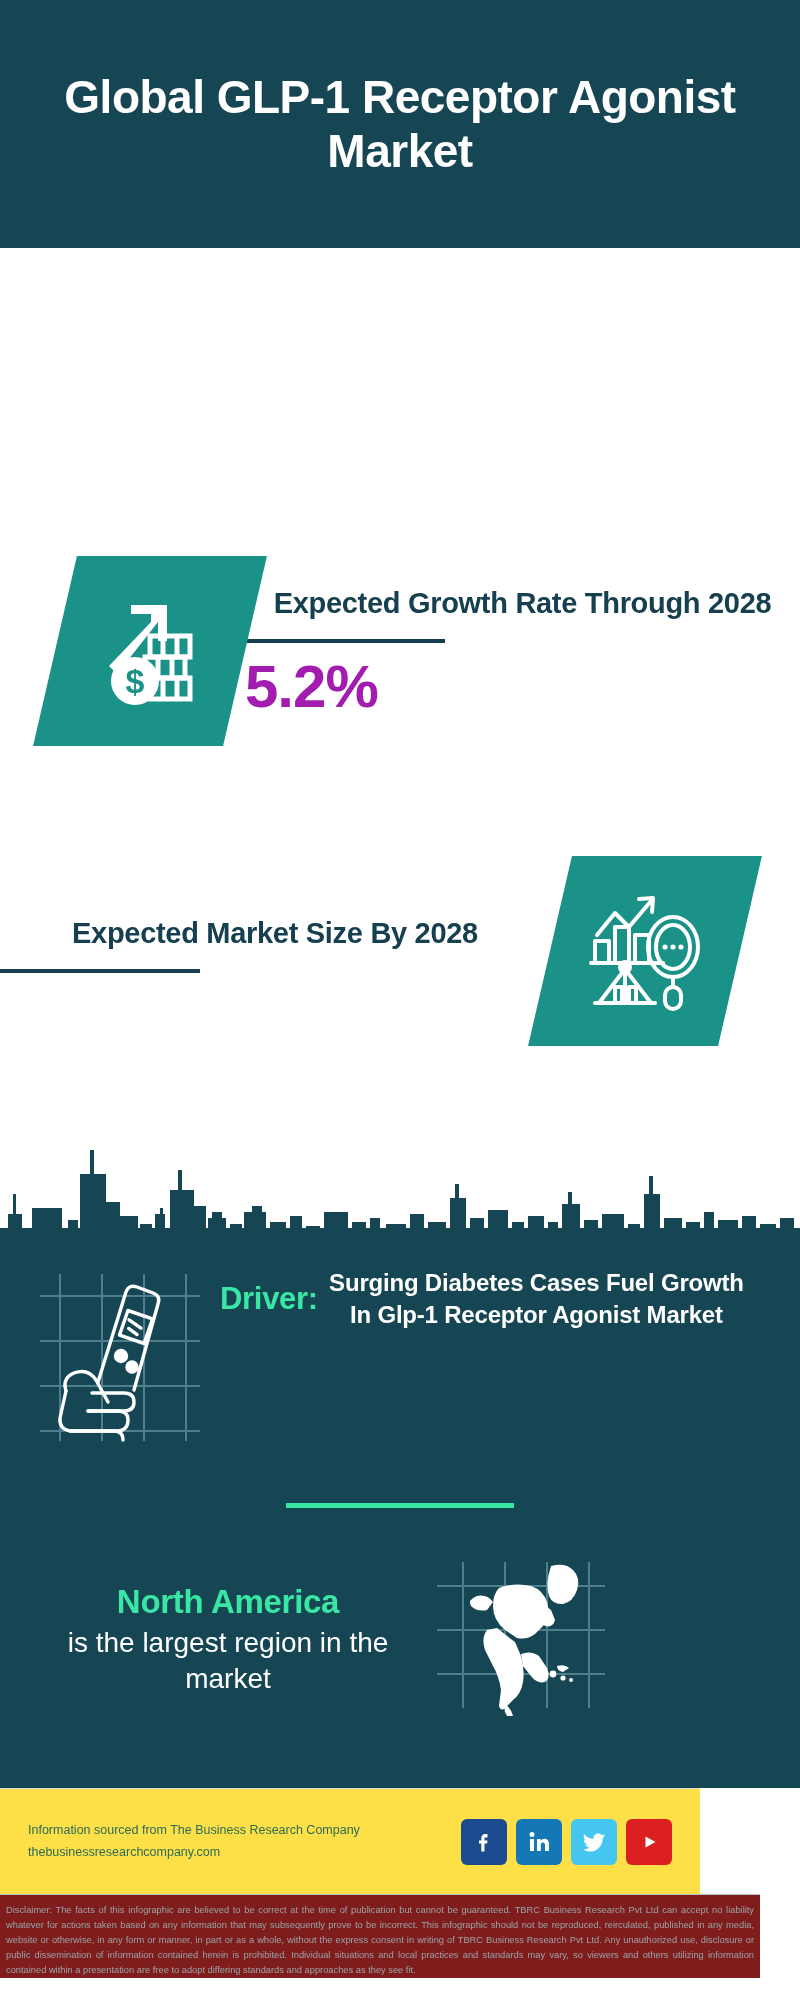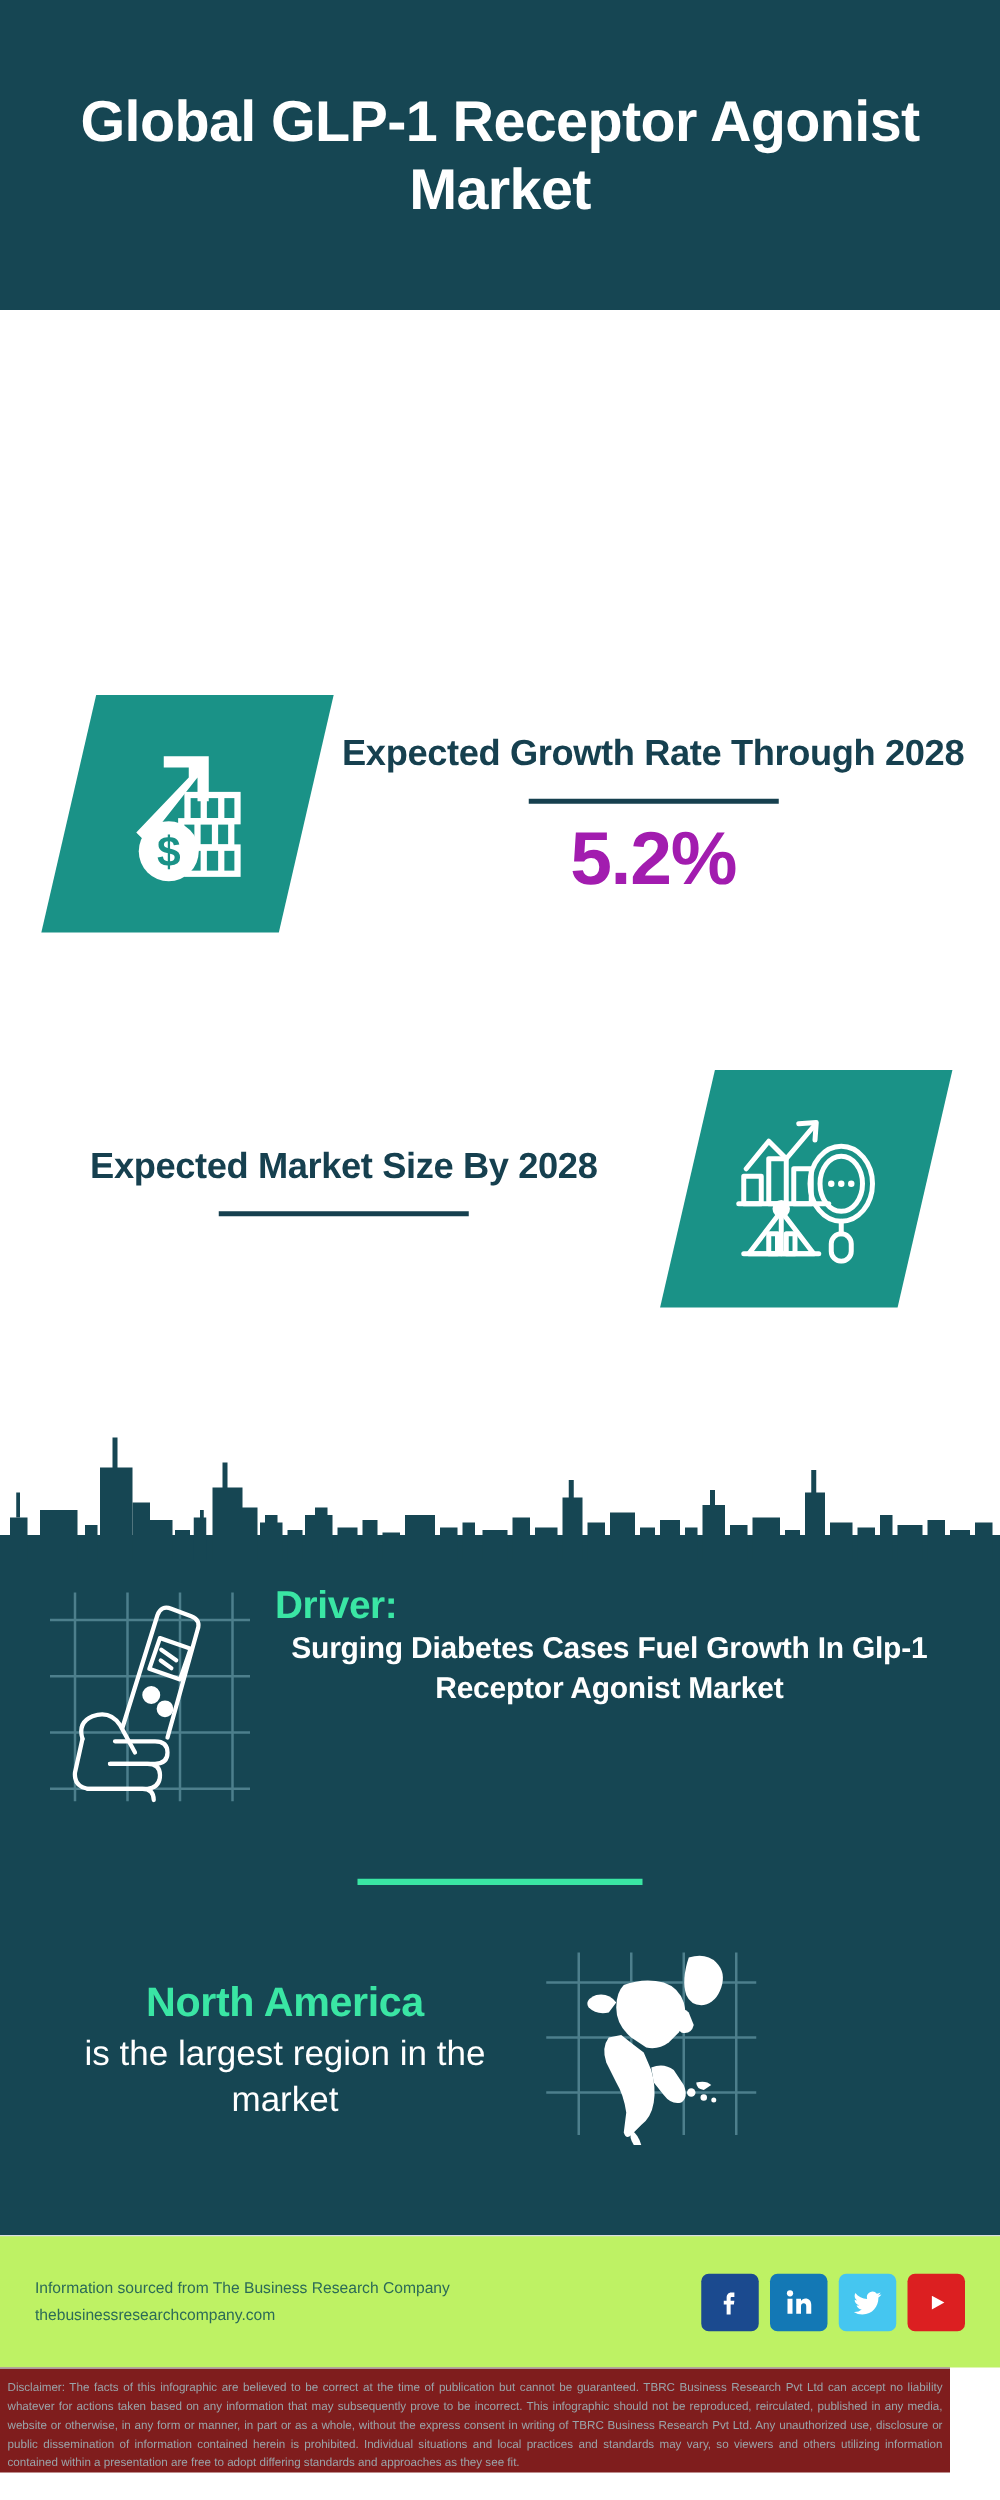--- a/index.html
+++ b/index.html
@@ -44,21 +44,21 @@
 
   .para {
     width:190px; height:190px;
     background:#1a9287;
     transform:skewX(-13deg);
     display:flex; align-items:center; justify-content:center;
     flex:none;
   }
   .para-inner { transform:skewX(13deg); display:flex; align-items:center; justify-content:center; }
 
-  .stat-text { flex:1; display:flex; flex-direction:column; align-items:center; }
+  .stat-text { flex:1; display:flex; flex-direction:column; }
   .stat-label {
     color:#16404f;
     font-size:29px; font-weight:bold;
     line-height:1.25; text-align:center;
     letter-spacing:-0.3px;
   }
   .divider-dark {
     width:200px; height:4px; background:#16404f;
     margin:18px 0 14px 0;
   }
@@ -77,21 +77,21 @@
   
   .dark-body {
     position:relative;
     width:800px; height:540px;
     background:#164653;
     overflow:hidden;
   }
 
   .driver-block { position:absolute; top:18px; left:0; width:800px; display:flex; align-items:flex-start; }
   .driver-icon { width:190px; margin-left:30px; flex:none; }
-  .driver-text { flex:1; display:flex; flex-direction:column; align-items:flex-start; padding-right:45px; }
+  .driver-text { flex:1; display:flex; flex-direction:row; align-items:center; padding-right:45px; }
   .driver-heading {
     color:#3ae6a4; font-size:31px; font-weight:bold; letter-spacing:-0.3px;
   }
   .driver-body {
     color:#ffffff; font-size:24px; font-weight:bold;
     line-height:1.35; text-align:center; margin-top:1px; letter-spacing:-0.2px;
   }
 
   .divider-mint {
     position:absolute; top:255px; left:50%; transform:translateX(-50%);
@@ -99,21 +99,21 @@
   }
 
   .region-block { position:absolute; top:310px; left:0; width:656px; display:flex; align-items:center; }
   .region-text { flex:1; display:flex; flex-direction:column; align-items:center; padding-left:25px; }
   .region-name { color:#3ae6a4; font-size:33px; font-weight:bold; letter-spacing:-0.3px; }
   .region-sub { color:#ffffff; font-size:28px; line-height:1.3; text-align:center; margin-top:4px; }
   .region-icon { width:190px; margin-right:35px; flex:none; }
 
   
   .footer {
-    width:800px; height:106px; background:#bef264;
+    width:700px; height:106px; background:#fde047;
     display:flex; align-items:center; padding:16px 28px;
     border-top:1px solid #d8dde0;
   }
   .source-text { flex:1; }
   .source-line { color:#2c6b57; font-size:12.5px; line-height:1.75; }
   .social-row { display:flex; gap:9px; align-items:center; }
   .social { width:46px; height:46px; border-radius:6px; display:flex; align-items:center; justify-content:center; flex:none; }
   .s-fb { background:#1b4a8f; }
   .s-li { background:#1378b5; }
   .s-tw { background:#45c6f0; }

